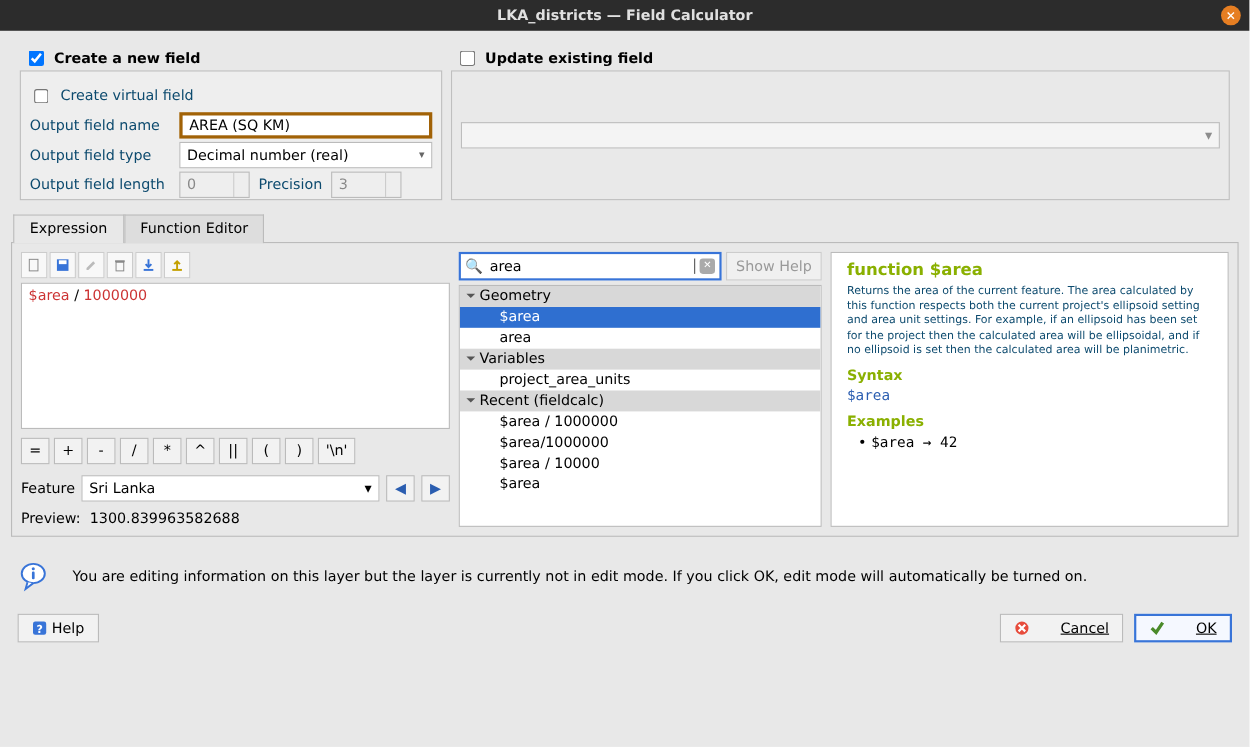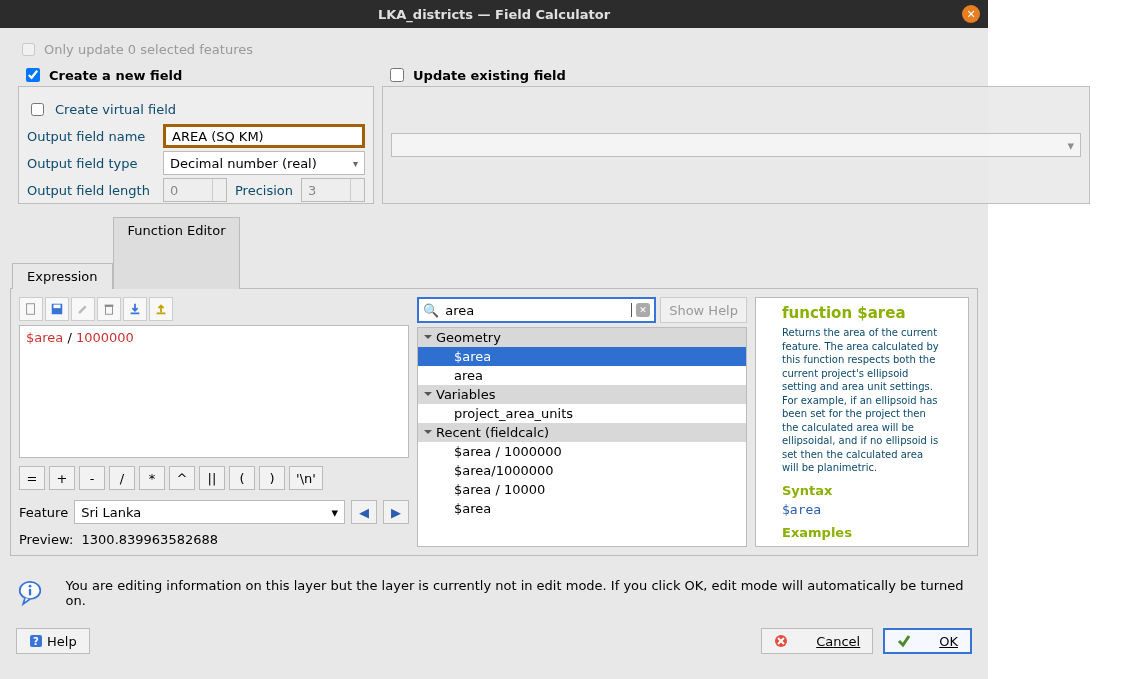--- a/index.html
+++ b/index.html
@@ -1,17 +1,17 @@
 <!DOCTYPE html>
 <html><head>
 <meta charset="utf-8">
 <style>
   * { box-sizing: border-box; font-family: "DejaVu Sans", "Liberation Sans", Arial, sans-serif; }
   body { margin: 0; background: #fff; width: 1136px; height: 679px; overflow: hidden; }
-  .window { width: 988px; height: 679px; background: #fff; display: flex; flex-direction: column; }
+  .window { width: 1136px; height: 679px; background: #fff; display: flex; flex-direction: column; }
   .titlebar { height: 28px; background: #2c2c2c; color: #e0e0e0; display: flex; align-items: center; justify-content: center; position: relative; font-size: 13px; font-weight: bold; }
   .titlebar .close { position: absolute; right: 8px; top: 5px; width: 18px; height: 18px; border-radius: 50%; background: #e67e22; color: #fff; display: flex; align-items: center; justify-content: center; font-size: 11px; font-weight: bold; }
   .content { flex: 1; padding: 10px 10px 6px 10px; background: #e8e8e8; display: flex; flex-direction: column; }
   .top-opts { padding: 0 8px 6px 8px; }
   .only-update { display: flex; align-items: center; color: #999; font-size: 13px; gap: 6px; height: 22px; }
   .only-update input[type=checkbox] { accent-color: #888; }
   .fieldrow { display: flex; gap: 8px; margin-top: 4px; }
   .fieldcol { flex: 1; }
   .colhead { display: flex; align-items: center; gap: 6px; font-size: 13px; font-weight: bold; height: 22px; padding: 0 4px; }
   .colhead input[type=checkbox] { width: 14px; height: 14px; }
@@ -21,21 +21,21 @@
   .row label { font-size: 13px; color: #0c4a6e; width: 128px; }
   .row label.auto { width: auto; }
   .txt { flex: 1; height: 24px; border: 3px solid #a16207; background: #fff; padding: 2px 6px; font-size: 13px; }
   .select { flex: 1; height: 24px; border: 1px solid #bbb; background: #fff; display: flex; align-items: center; justify-content: space-between; padding: 2px 6px; font-size: 13px; cursor: pointer; }
   .select .chev { font-size: 10px; color: #666; }
   .spin { width: 64px; height: 24px; border: 1px solid #bbb; background: #eee; display: flex; align-items: center; padding-left: 6px; font-size: 13px; color: #888; position: relative; }
   .spin .sb { position: absolute; right: 0; top: 0; bottom: 0; width: 14px; border-left: 1px solid #ccc; }
   .select-wide { width: 690px; height: 24px; border: 1px solid #bbb; background: #f5f5f5; display: flex; align-items: center; justify-content: flex-end; padding: 2px 6px; font-size: 13px; color: #888; }
   .tabs { display: flex; margin-top: 6px; padding-left: 2px; }
   .tab { padding: 5px 14px; font-size: 13px; border: 1px solid #bbb; background: #ddd; border-bottom: none; position: relative; top: 1px; cursor: pointer; }
-  .tab.active { background: #e8e8e8; font-weight: normal; z-index: 2; margin-top: 46px; }
+  .tab.active { background: #e8e8e8; font-weight: normal; z-index: 2; }
   .tab + .tab { margin-left: 0; }
   .tabpane { border: 1px solid #bbb; background: #e8e8e8; padding: 8px; display: flex; gap: 8px; height: 268px; }
   .col-expr { width: 390px; display: flex; flex-direction: column; }
   .toolbar { display: flex; gap: 2px; }
   .tbtn { width: 24px; height: 24px; border: 1px solid #ccc; background: #f8f8f8; display: flex; align-items: center; justify-content: center; font-size: 12px; cursor: pointer; }
   .tbtn svg { width: 14px; height: 14px; }
   .editor { flex: 1; margin-top: 4px; border: 1px solid #bbb; background: #fff; padding: 4px 6px; font-family: monospace; font-size: 13px; white-space: pre; }
   .editor .var { color: #c33; }
   .editor .op { color: #000; }
   .editor .num { color: #c33; }
@@ -52,21 +52,21 @@
   .search { flex: 1; height: 26px; border: 2px solid #3874d8; background: #fff; display: flex; align-items: center; padding: 0 4px; gap: 4px; }
   .search .mag { font-size: 13px; color: #555; }
   .search input { flex: 1; border: none; outline: none; font-size: 13px; height: 20px; }
   .search .clr { width: 14px; height: 14px; background: #aaa; border-radius: 3px; color: #fff; font-size: 9px; display: flex; align-items: center; justify-content: center; }
   .showhelp { height: 26px; border: 1px solid #ccc; background: #f0f0f0; color: #999; padding: 4px 8px; font-size: 13px; }
   .tree { flex: 1; margin-top: 4px; border: 1px solid #bbb; background: #fff; overflow: hidden; font-size: 13px; }
   .tgroup { background: #d8d8d8; padding: 2px 4px 2px 18px; position: relative; }
   .tgroup::before { content: ""; position: absolute; left: 6px; top: 7px; border-top: 4px solid #555; border-left: 4px solid transparent; border-right: 4px solid transparent; }
   .titem { padding: 2px 4px 2px 36px; }
   .titem.sel { background: #2f6fd0; color: #fff; }
-  .col-help { flex: 1; border: 1px solid #bbb; background: #fff; padding: 6px 26px; overflow: hidden; font-size: 13px; }
+  .col-help { flex: 1; border: 1px solid #bbb; background: #fff; padding: 6px 14px; overflow: hidden; font-size: 13px; }
   .fn-title { color: #8ab000; font-weight: bold; font-size: 15px; margin-bottom: 4px; }
   .fn-desc { font-size: 10px; line-height: 1.35; color: #0c4a6e; }
   .fn-sec { color: #8ab000; font-weight: bold; margin-top: 8px; font-size: 13px; }
   .fn-syn { color: #2a5db0; font-family: monospace; margin-top: 4px; font-size: 13px; }
   .fn-ex { margin-top: 4px; padding-left: 22px; font-family: monospace; font-size: 13px; position: relative; }
   .fn-ex::before { content: "•"; position: absolute; left: 10px; }
   .info-row { display: flex; align-items: center; gap: 20px; margin: 22px 8px 18px 8px; font-size: 13px; }
   .info-icon { width: 28px; height: 28px; }
   .btnbar { display: flex; justify-content: space-between; padding: 2px 6px 4px 6px; }
   .btn { height: 26px; border: 1px solid #bbb; background: #f2f2f2; padding: 0 12px; font-size: 13px; display: flex; align-items: center; gap: 4px; cursor: pointer; }
@@ -79,24 +79,20 @@
 <body>
 
 <div class="window">
   <div class="titlebar">
     <span>LKA_districts — Field Calculator</span>
     <div class="close">✕</div>
   </div>
 
   <div class="content">
     <div class="top-opts">
-      <div class="only-update">
-        <input type="checkbox" disabled="" style="">
-        <span>Only update 0 selected features</span>
-      </div>
 
       <div class="fieldrow">
         <div class="fieldcol">
           <div class="colhead">
             <input type="checkbox" checked="" style="">
             <span>Create a new field</span>
           </div>
           <div class="fieldbox">
             <div class="row">
               <input type="checkbox" style="">

